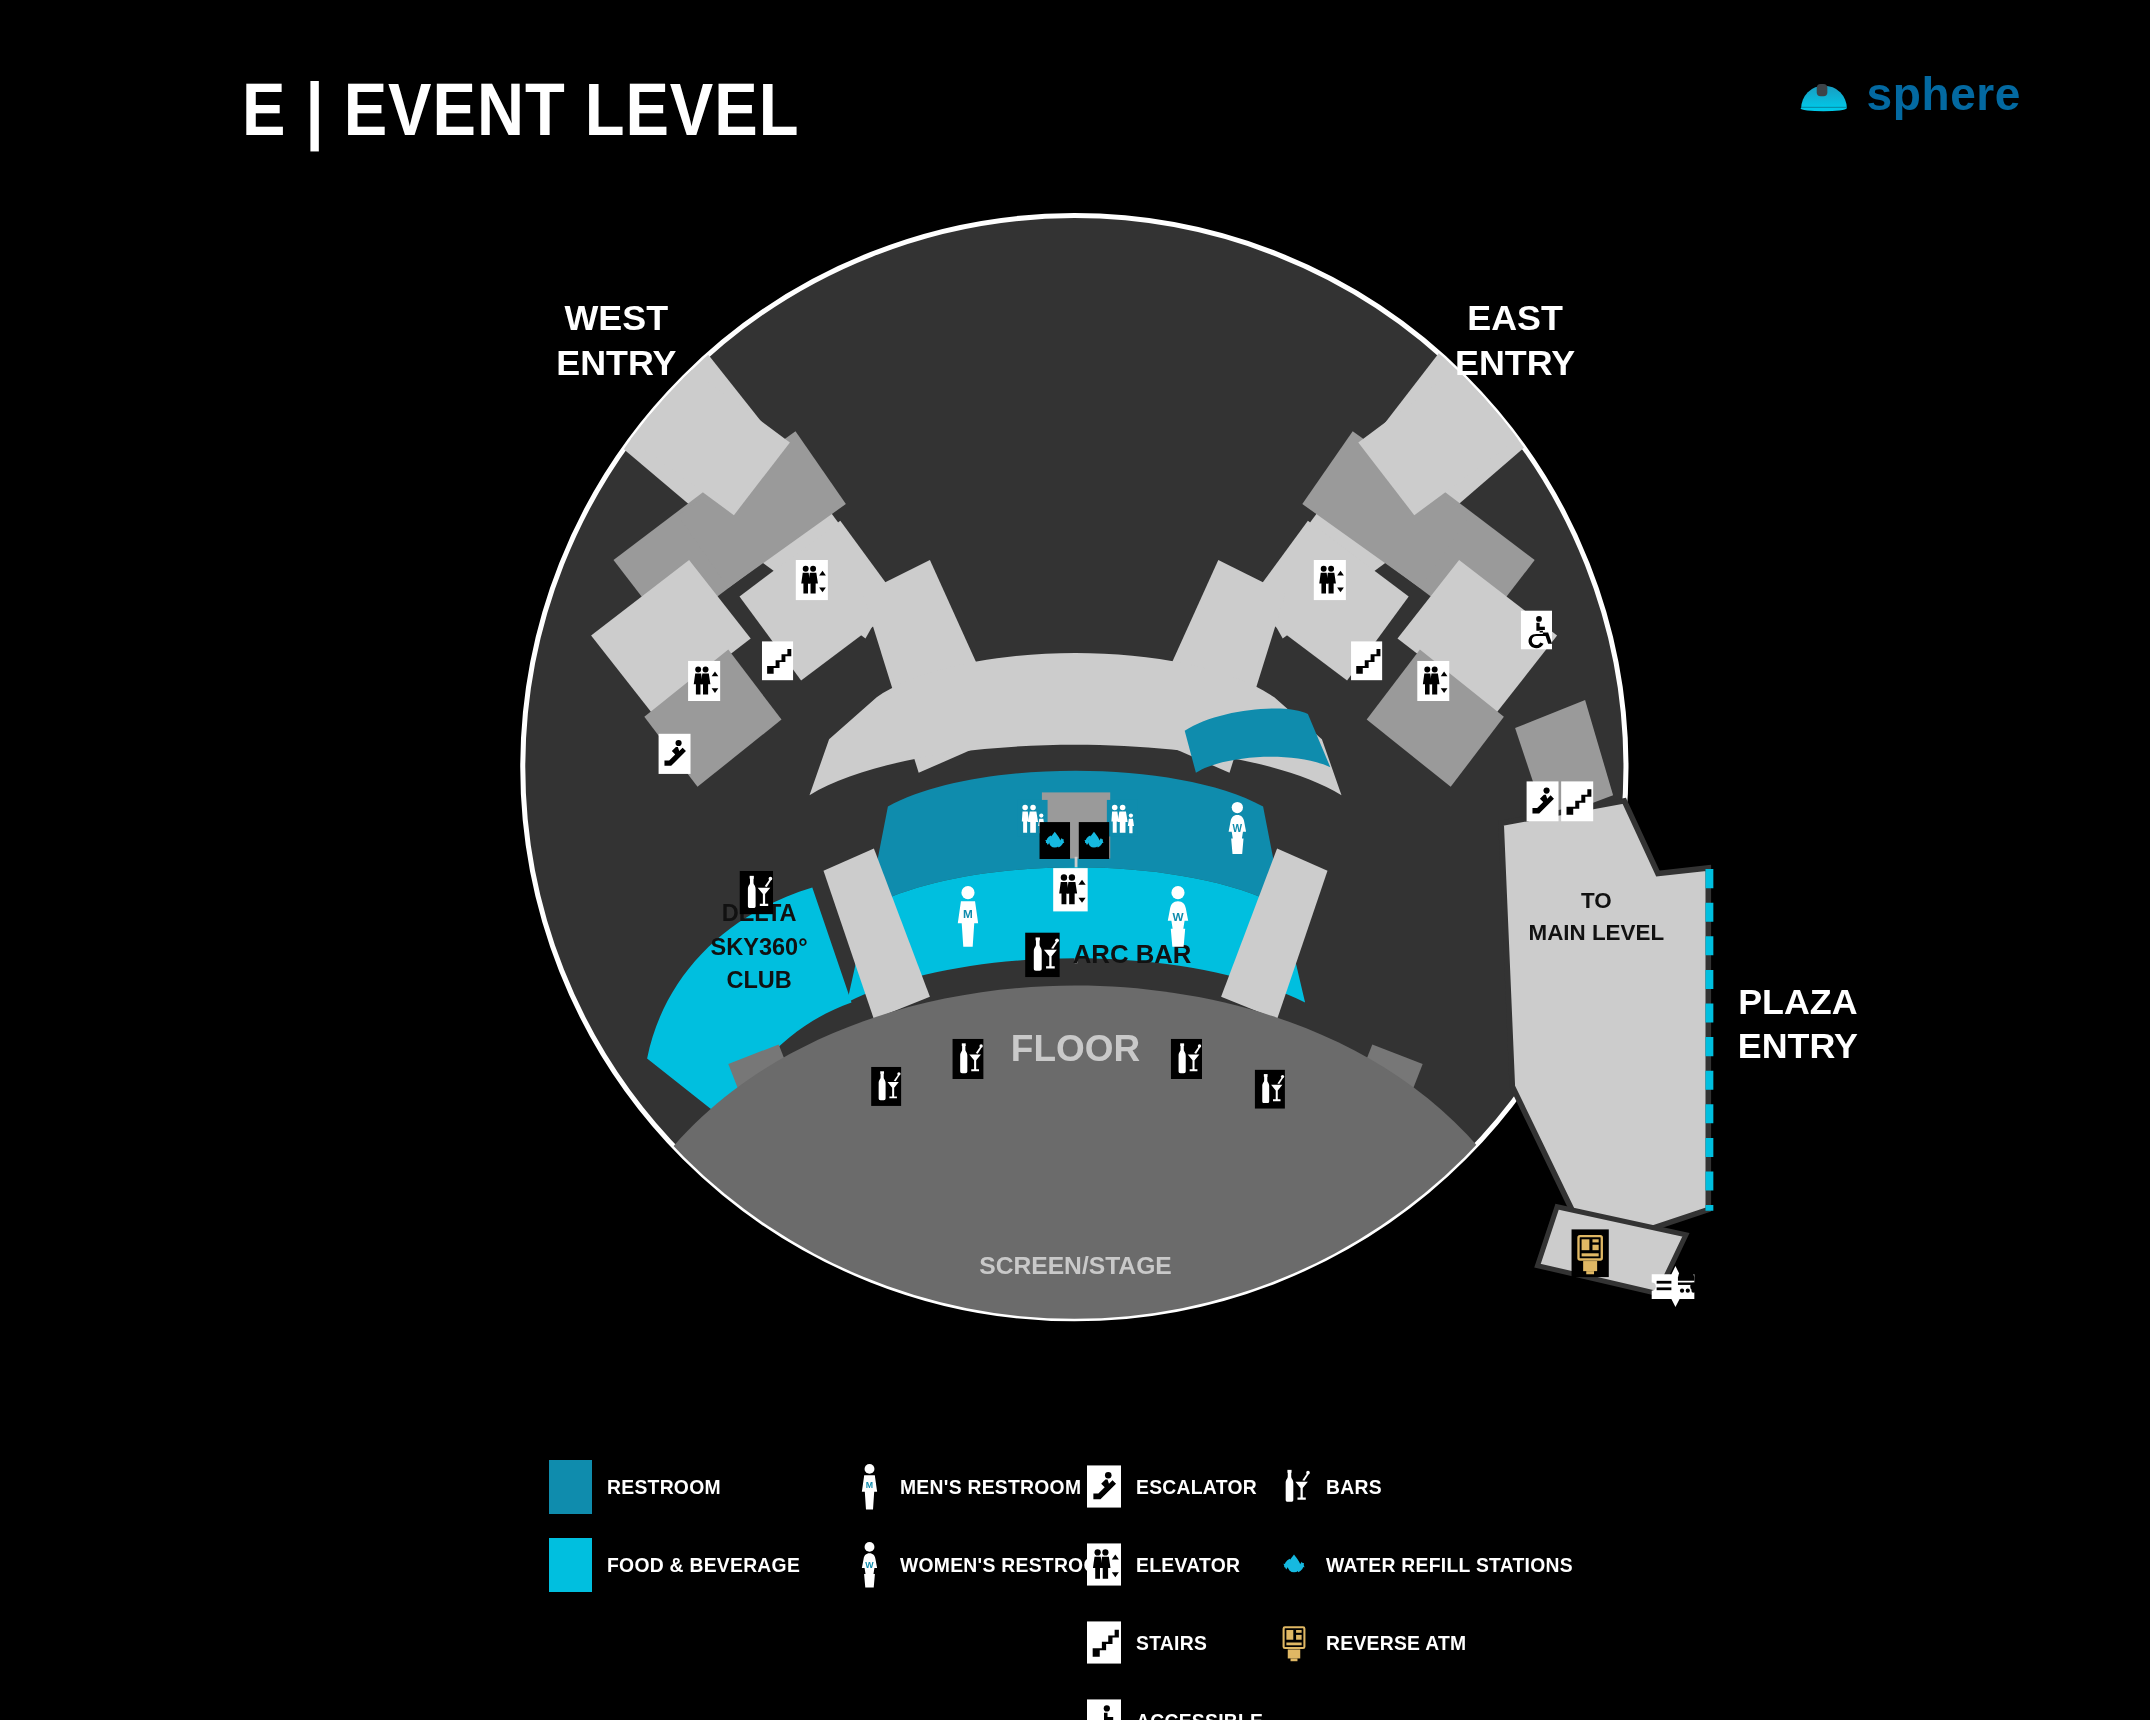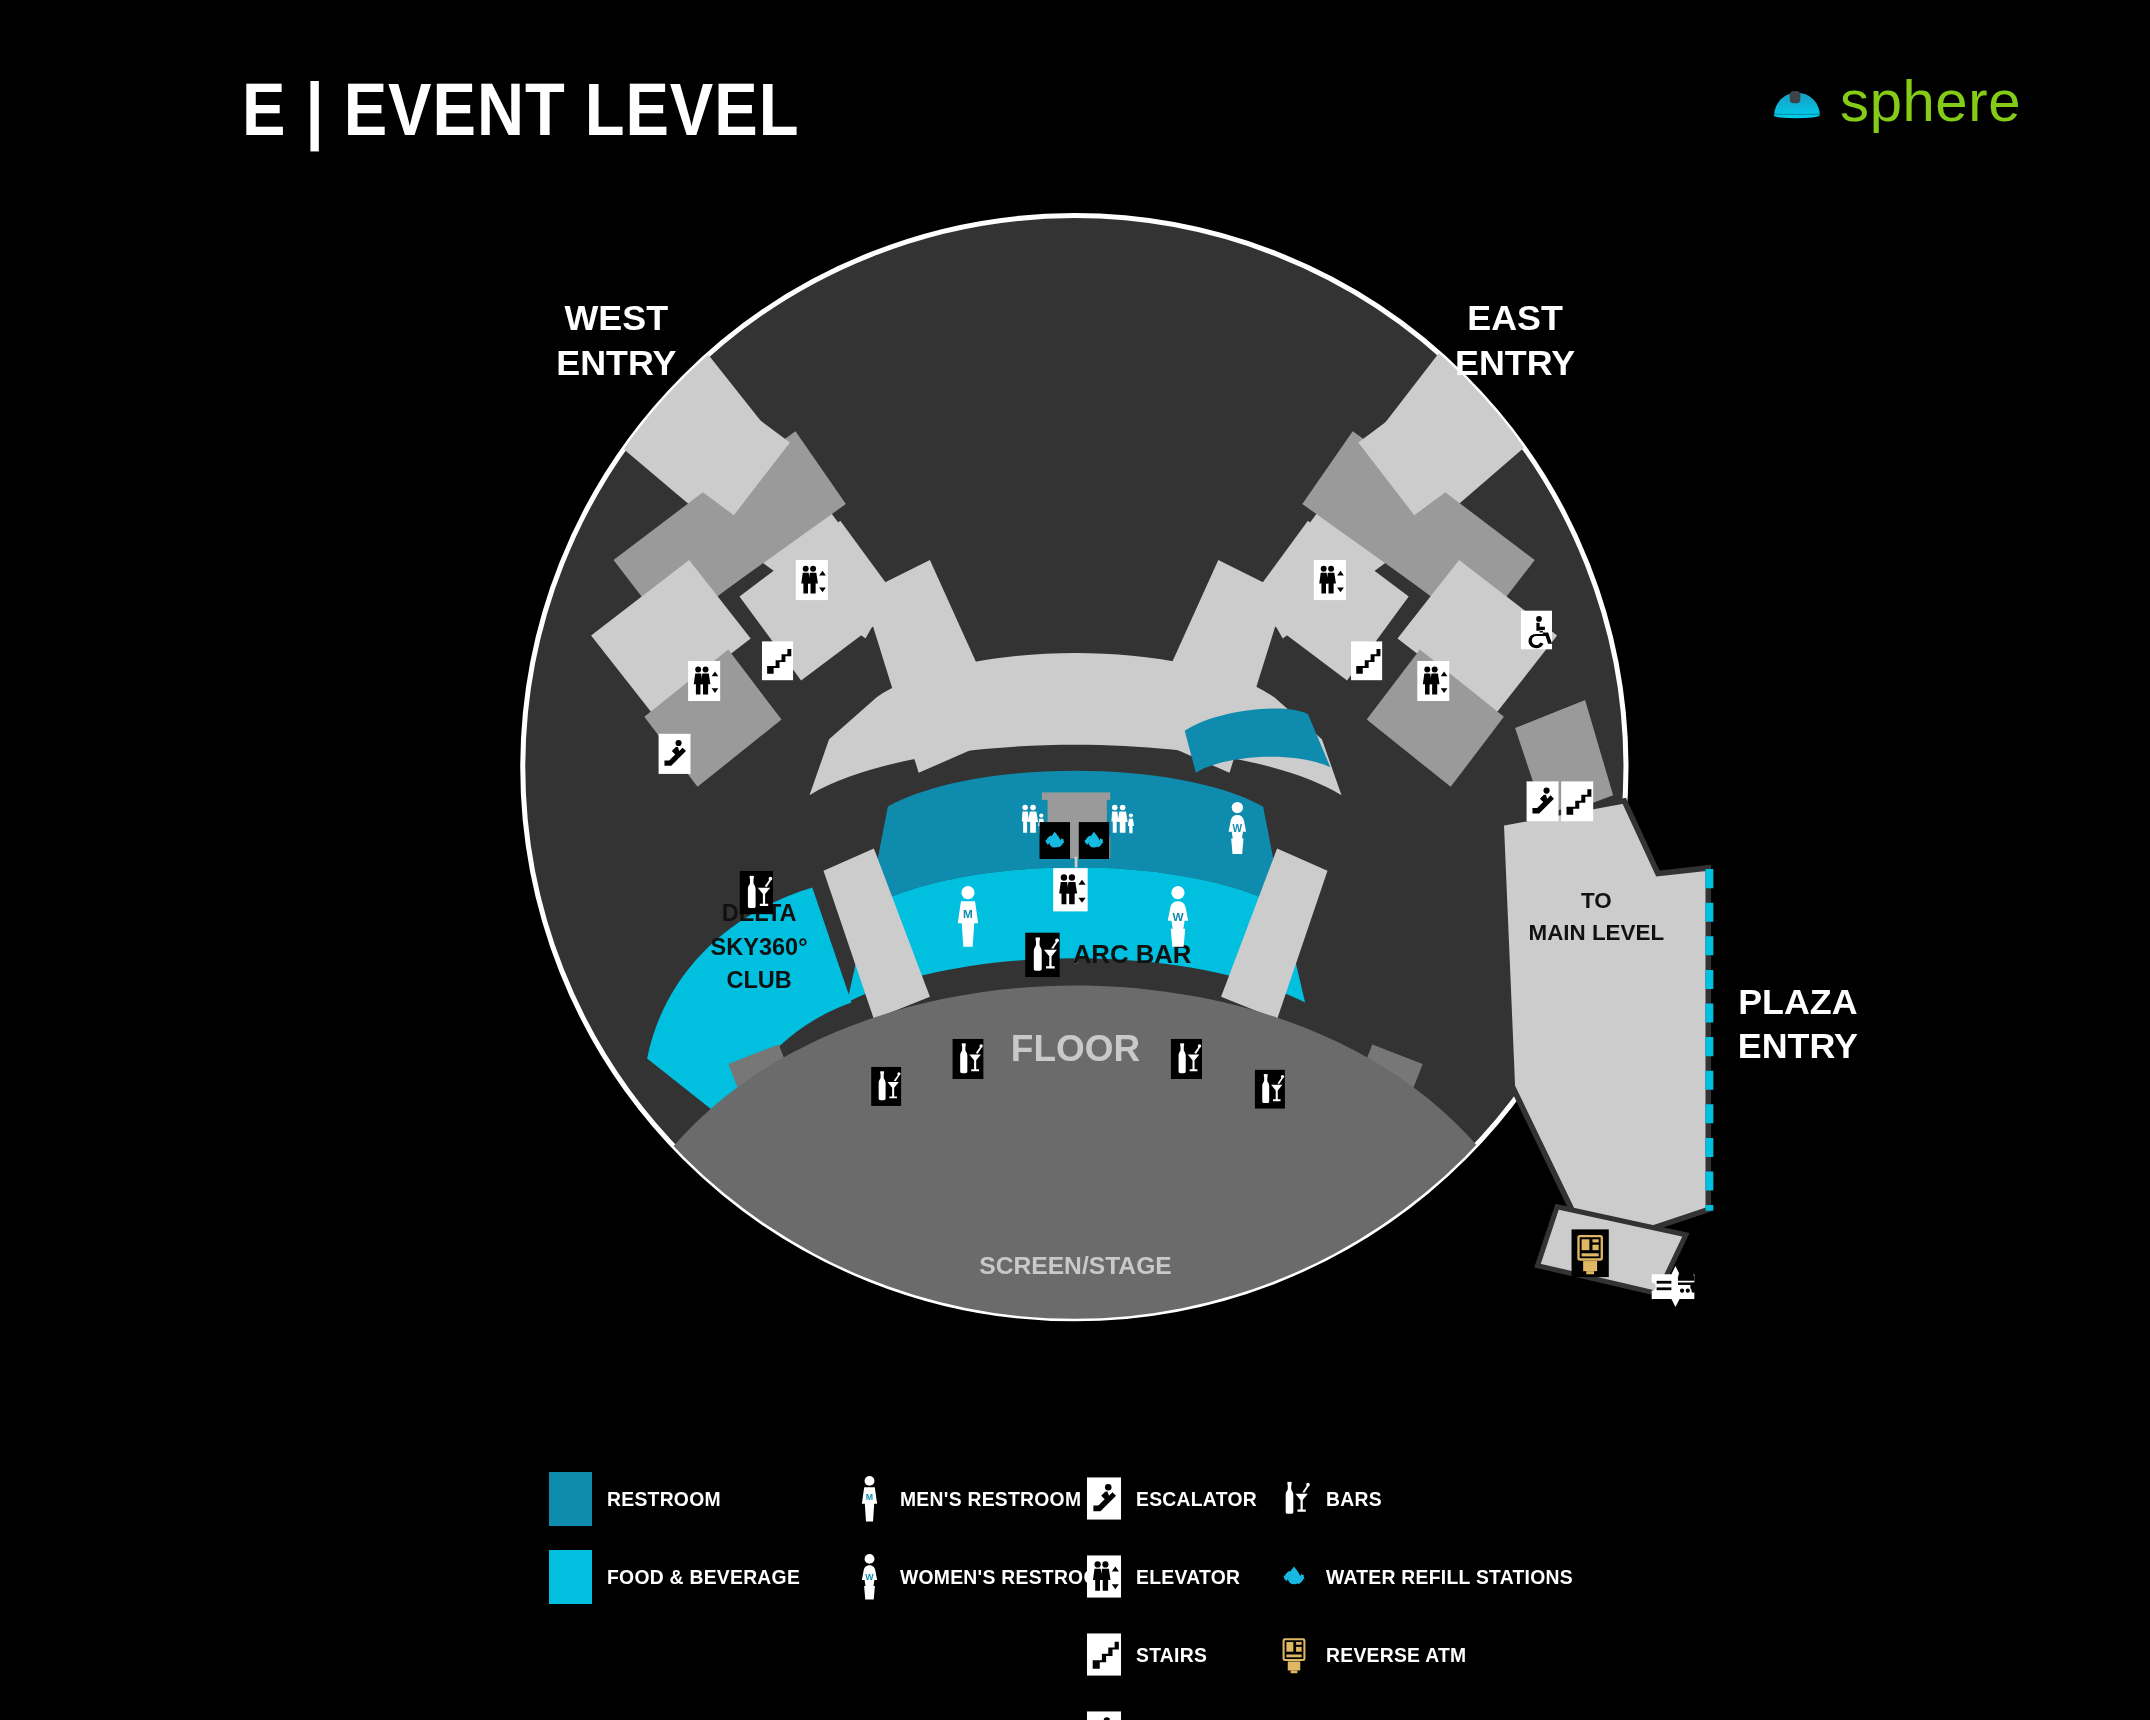--- a/index.html
+++ b/index.html
@@ -6,36 +6,36 @@
   body{width:2151px;height:1721px;position:relative;overflow:hidden;
        font-family:"Liberation Sans","DejaVu Sans",sans-serif;color:#fff;}
 
   
   #header{position:absolute;left:0;top:0;width:2151px;height:179px;padding-left:32px;}
   #page-title{position:absolute;left:242px;top:67px;font-size:74px;font-weight:bold;
               letter-spacing:1.1px;color:#fff;white-space:nowrap;
               transform:scaleX(.88);transform-origin:left center;}
   #logo-wrap{position:absolute;right:162px;top:67px;display:flex;align-items:center;gap:19px;}
   #logo-mark{width:48px;height:36px;position:relative;}
-  #logo-text{font-size:58px;color:#84cc16;letter-spacing:0.6px;font-weight:400;}
+  #logo-text{font-size:46px;color:#0369a1;letter-spacing:0.6px;font-weight:700;}
 
   
   #map{position:absolute;left:0;top:168px;width:2052px;height:1288px;}
   #map svg{display:block;width:2151px;height:1288px;}
 
   .mlabel{fill:#fff;font-weight:bold;font-family:"Liberation Sans",sans-serif;
           text-anchor:middle;}
   .mlabel-dark{fill:#111;font-weight:bold;font-family:"Liberation Sans",sans-serif;
           text-anchor:middle;}
   .mlabel-floor{fill:#c9c9c9;font-weight:bold;font-family:"Liberation Sans",sans-serif;
           text-anchor:middle;}
 
   
   #legend{position:absolute;left:0;top:1467px;width:2151px;height:235px;}
-  .leg-col{position:absolute;top:12px;}
+  .leg-col{position:absolute;top:0;}
   .leg-row{display:flex;align-items:center;height:39px;margin-bottom:39px;}
   .leg-label{font-size:21px;font-weight:bold;letter-spacing:0.3px;color:#fff;
              white-space:nowrap;margin-left:14.6px;transform:scaleX(.92);
              transform-origin:left center;}
   .swatch{width:43px;height:54px;flex:none;}
   .icon-box{width:34px;height:43px;flex:none;position:relative;}
   .icon-plain{width:31px;height:47px;flex:none;position:relative;}
 
   svg.gl{display:block;width:100%;height:100%;}
 </style>

